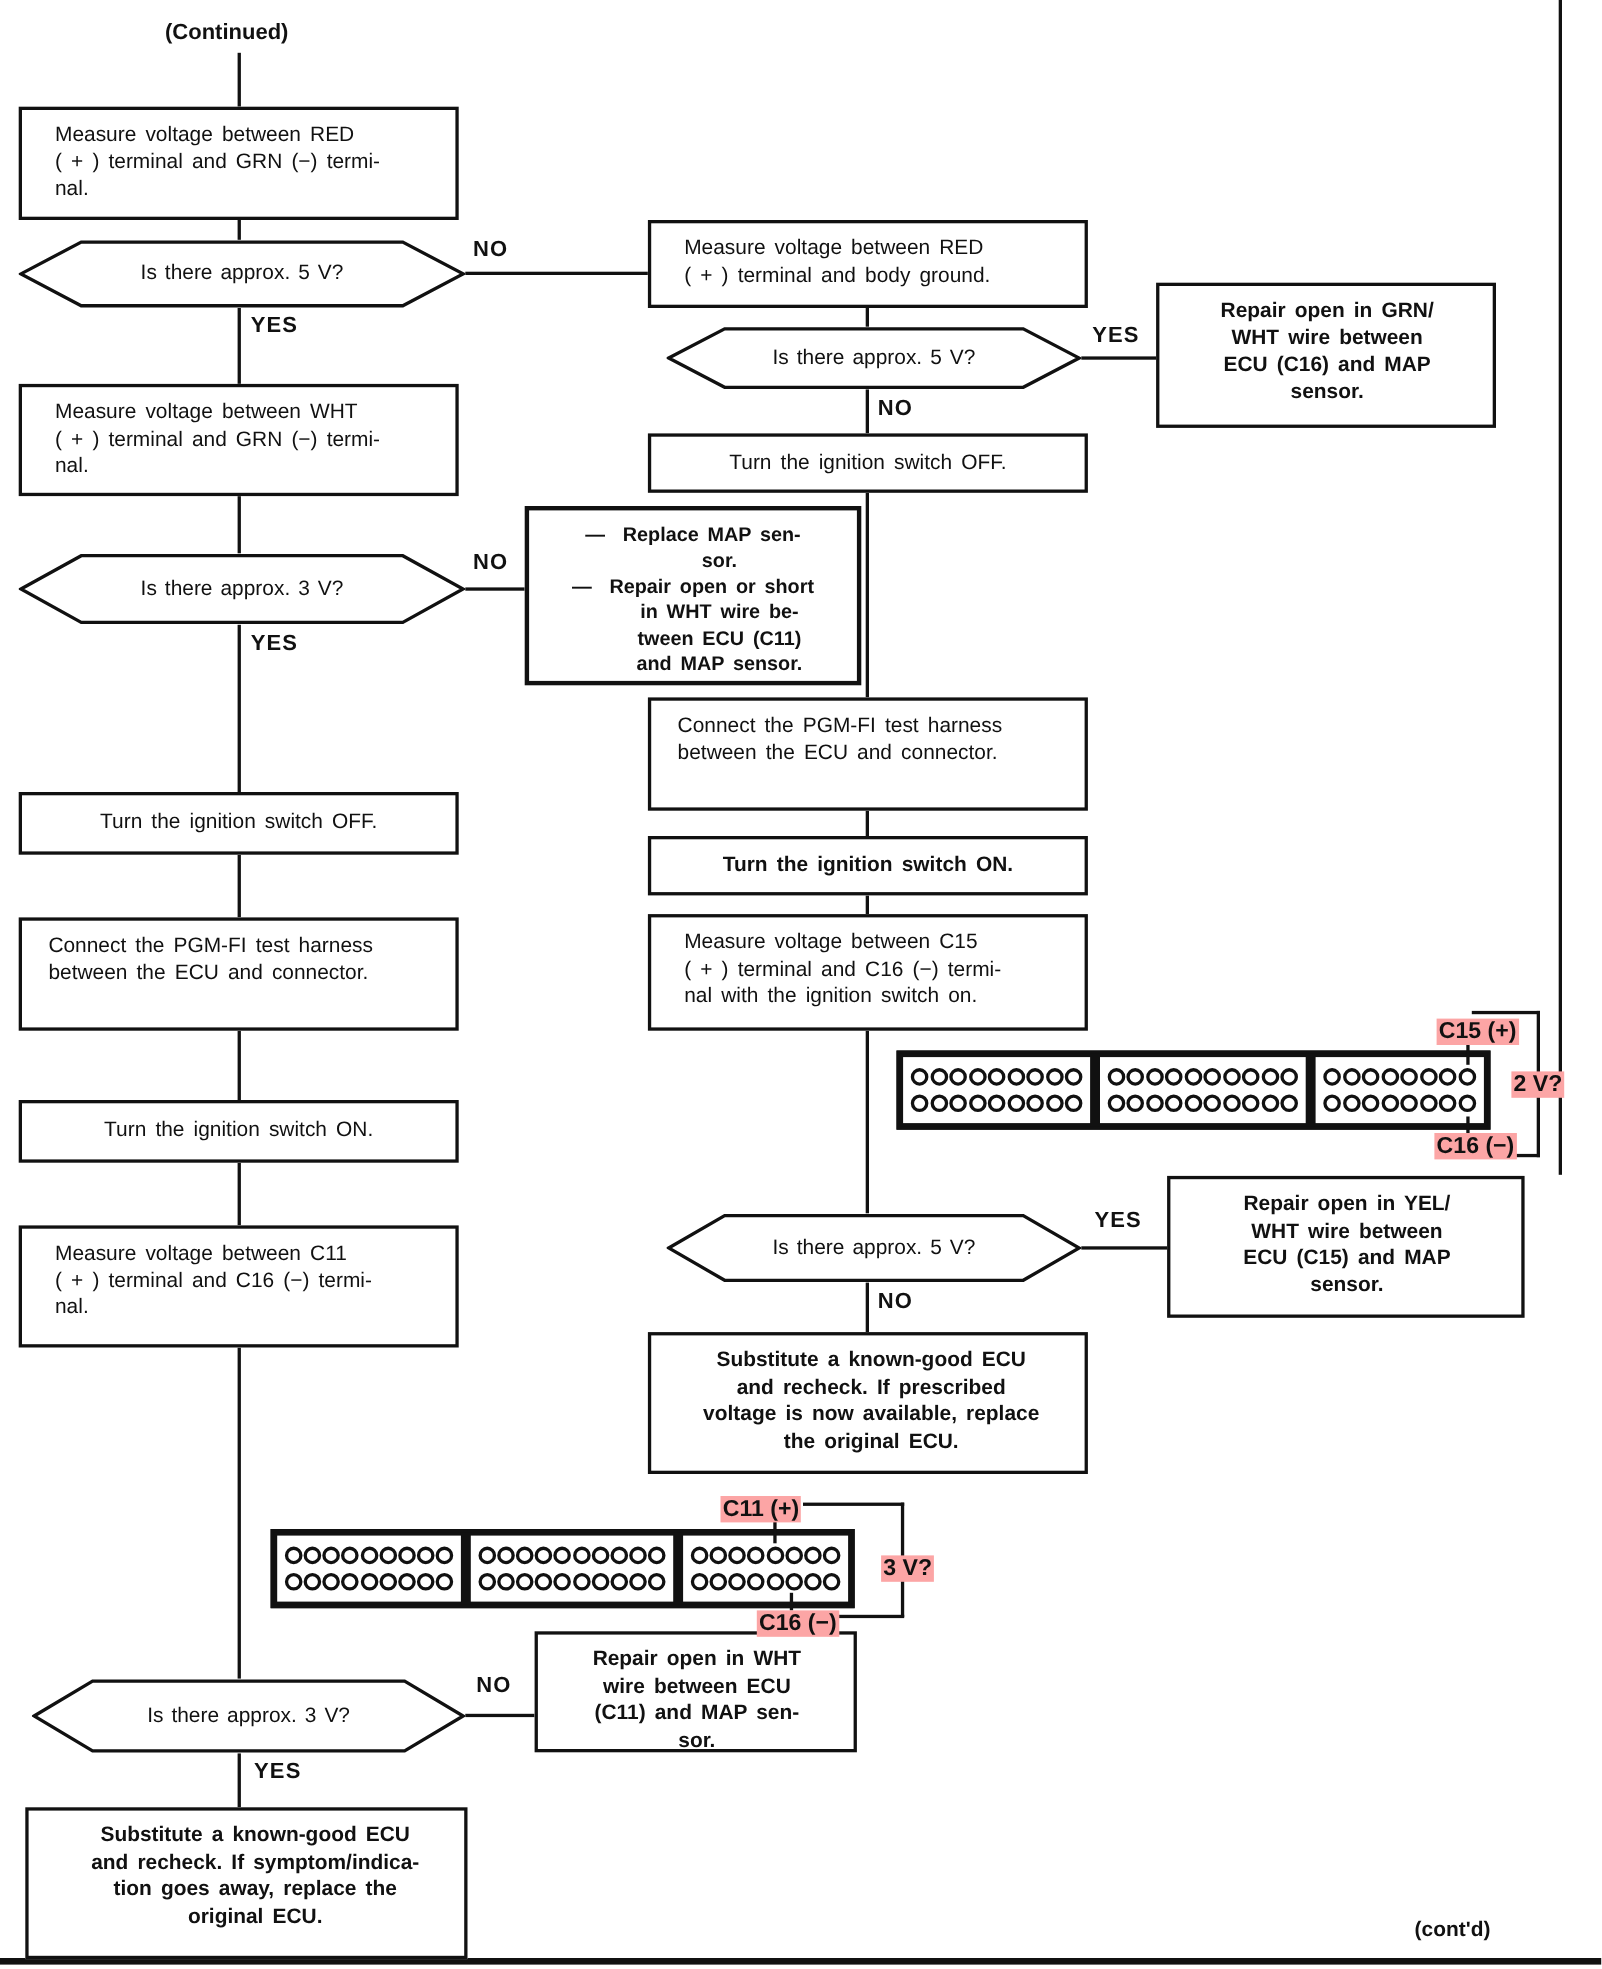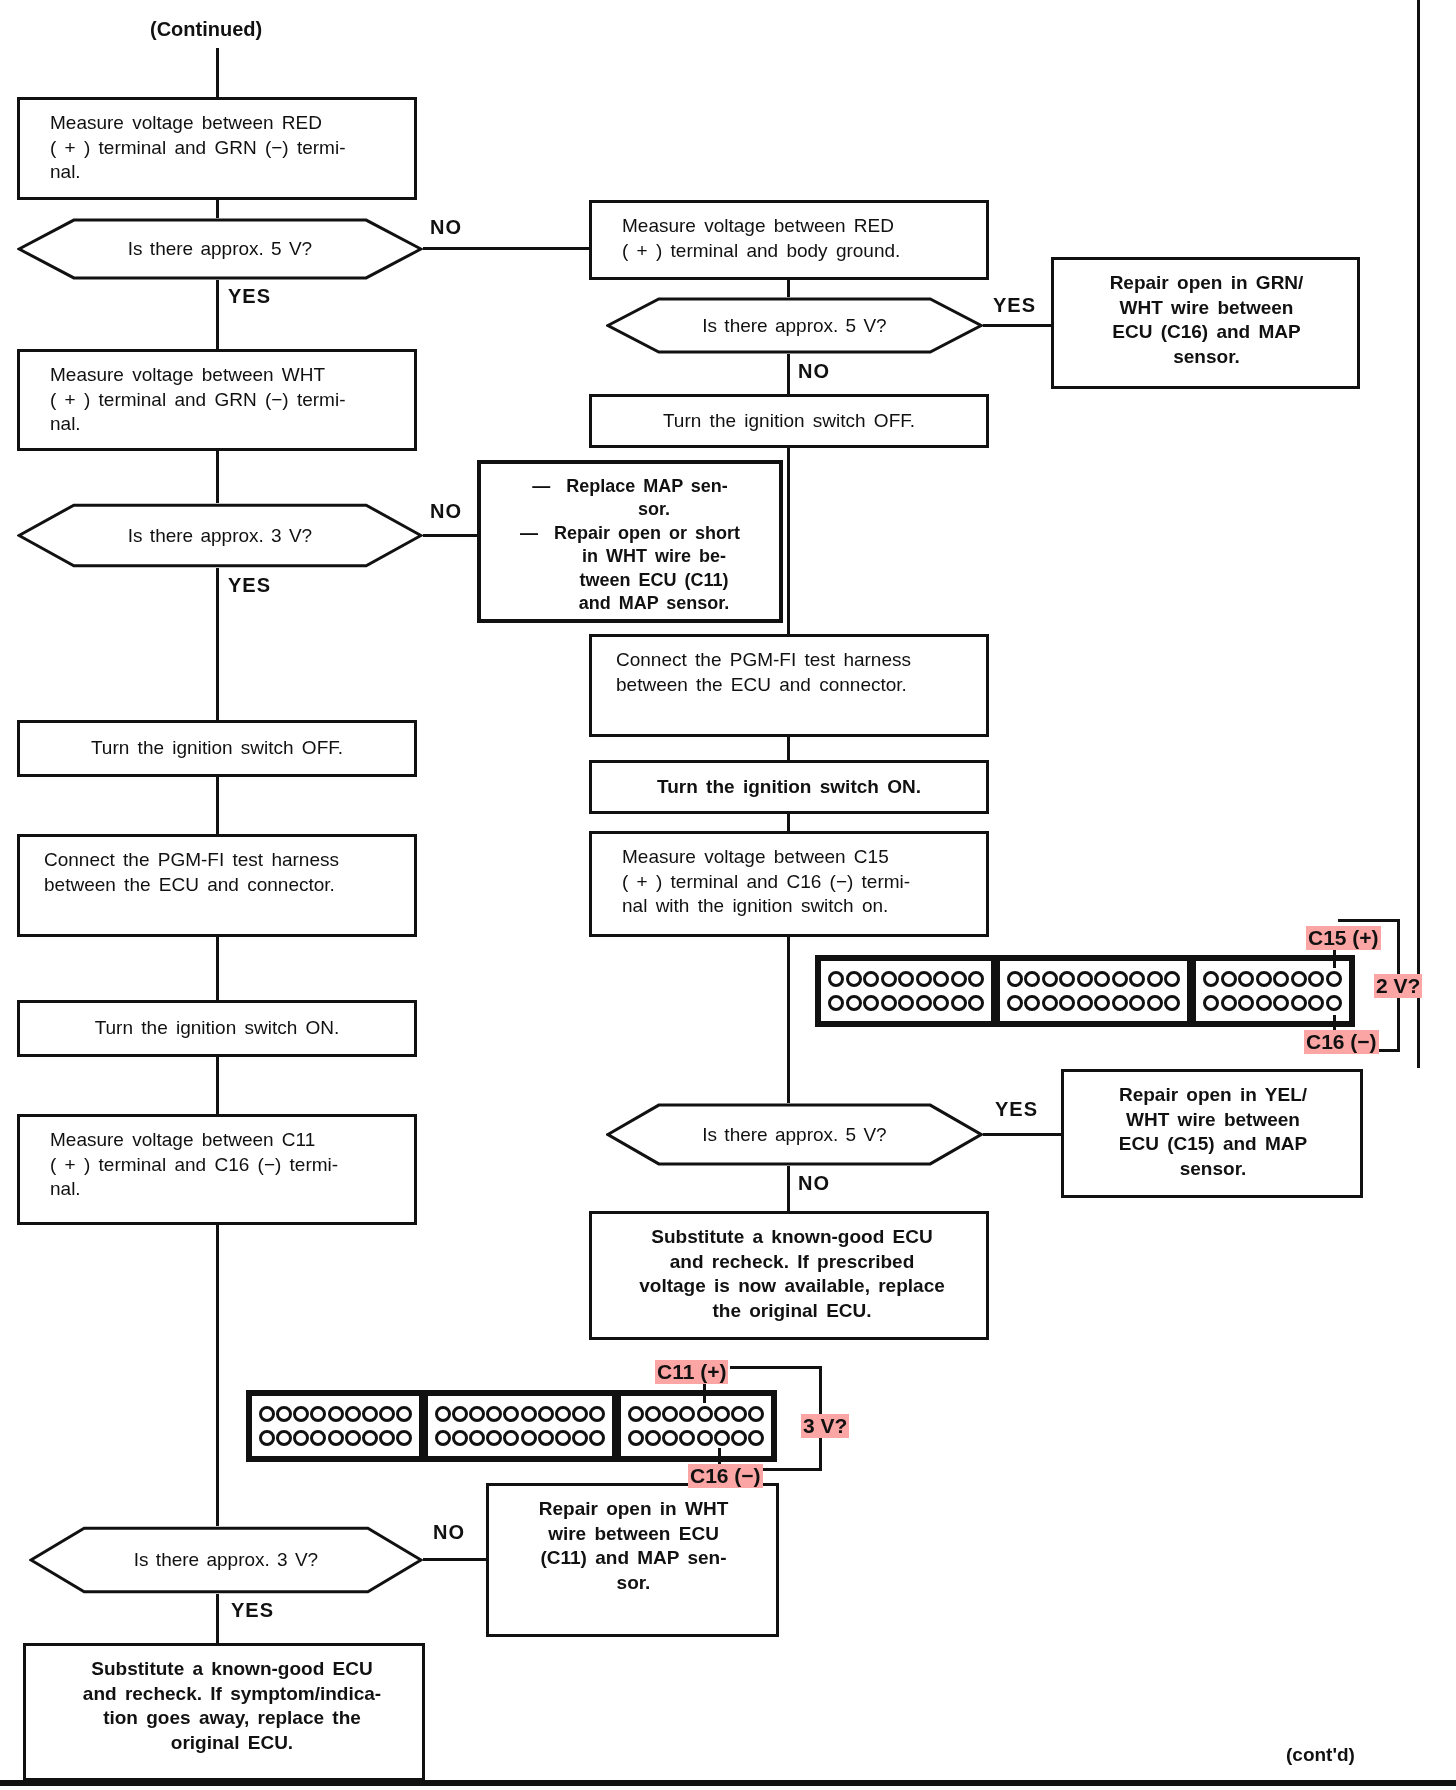--- a/index.html
+++ b/index.html
@@ -220,21 +220,21 @@
   <div class="line" style="left:1397px;top:919px;width:3px;height:133px"></div>
   <div class="line" style="left:1342px;top:1049px;width:58px;height:3px"></div>
 
   <div class="hex" style="left:606px;top:1103px;width:377px;height:63px">
     <svg viewBox="0 0 400 60" preserveAspectRatio="none">
         <polygon points="2,30 56,2 344,2 398,30 344,58 56,58"></polygon>
       </svg>
     <span class="hex-label">Is there approx. 5 V?</span>
   </div>
 
-  <div class="pbox bold" style="left:1061px;top:1069px;width:302px;height:129px;padding-left:16px">Repair open in YEL/
+  <div class="pbox bold" style="left:1061px;top:1069px;width:325px;height:129px;padding-left:16px">Repair open in YEL/
 WHT wire between
 ECU (C15) and MAP
 sensor.</div>
   <div class="pbox bold" style="left:589px;top:1211px;width:400px;height:129px;padding-left:20px">Substitute a known-good ECU
 and recheck. If prescribed
 voltage is now available, replace
 the original ECU.</div>
 
   <div class="connector" style="left:246px;top:1390px;width:531px;height:72px">
       <div class="seg" style="flex-grow: 9;">
@@ -312,21 +312,21 @@
     </div>
   <div class="pin-label" style="left:655px;top:1360px">C11 (+)</div>
   <div class="pin-label" style="left:801px;top:1414px">3 V?</div>
   <div class="pin-label" style="left:688px;top:1464px">C16 (−)</div>
   <div class="line" style="left:703px;top:1377px;width:3px;height:26px"></div>
   <div class="line" style="left:718px;top:1448px;width:3px;height:16px"></div>
   <div class="line" style="left:730px;top:1366px;width:92px;height:3px"></div>
   <div class="line" style="left:819px;top:1366px;width:3px;height:104px"></div>
   <div class="line" style="left:758px;top:1468px;width:64px;height:3px"></div>
 
-  <div class="pbox bold" style="left:486px;top:1483px;width:293px;height:154px;padding-left:16px">Repair open in WHT
+  <div class="pbox bold" style="left:486px;top:1483px;width:293px;height:110px;padding-left:16px">Repair open in WHT
 wire between ECU
 (C11) and MAP sen-
 sor.</div>
 
   <div class="branch-label" style="left:430px;top:216px">NO</div>
   <div class="branch-label" style="left:228px;top:285px">YES</div>
   <div class="branch-label" style="left:993px;top:294px">YES</div>
   <div class="branch-label" style="left:798px;top:360px">NO</div>
   <div class="branch-label" style="left:430px;top:500px">NO</div>
   <div class="branch-label" style="left:228px;top:574px">YES</div>

